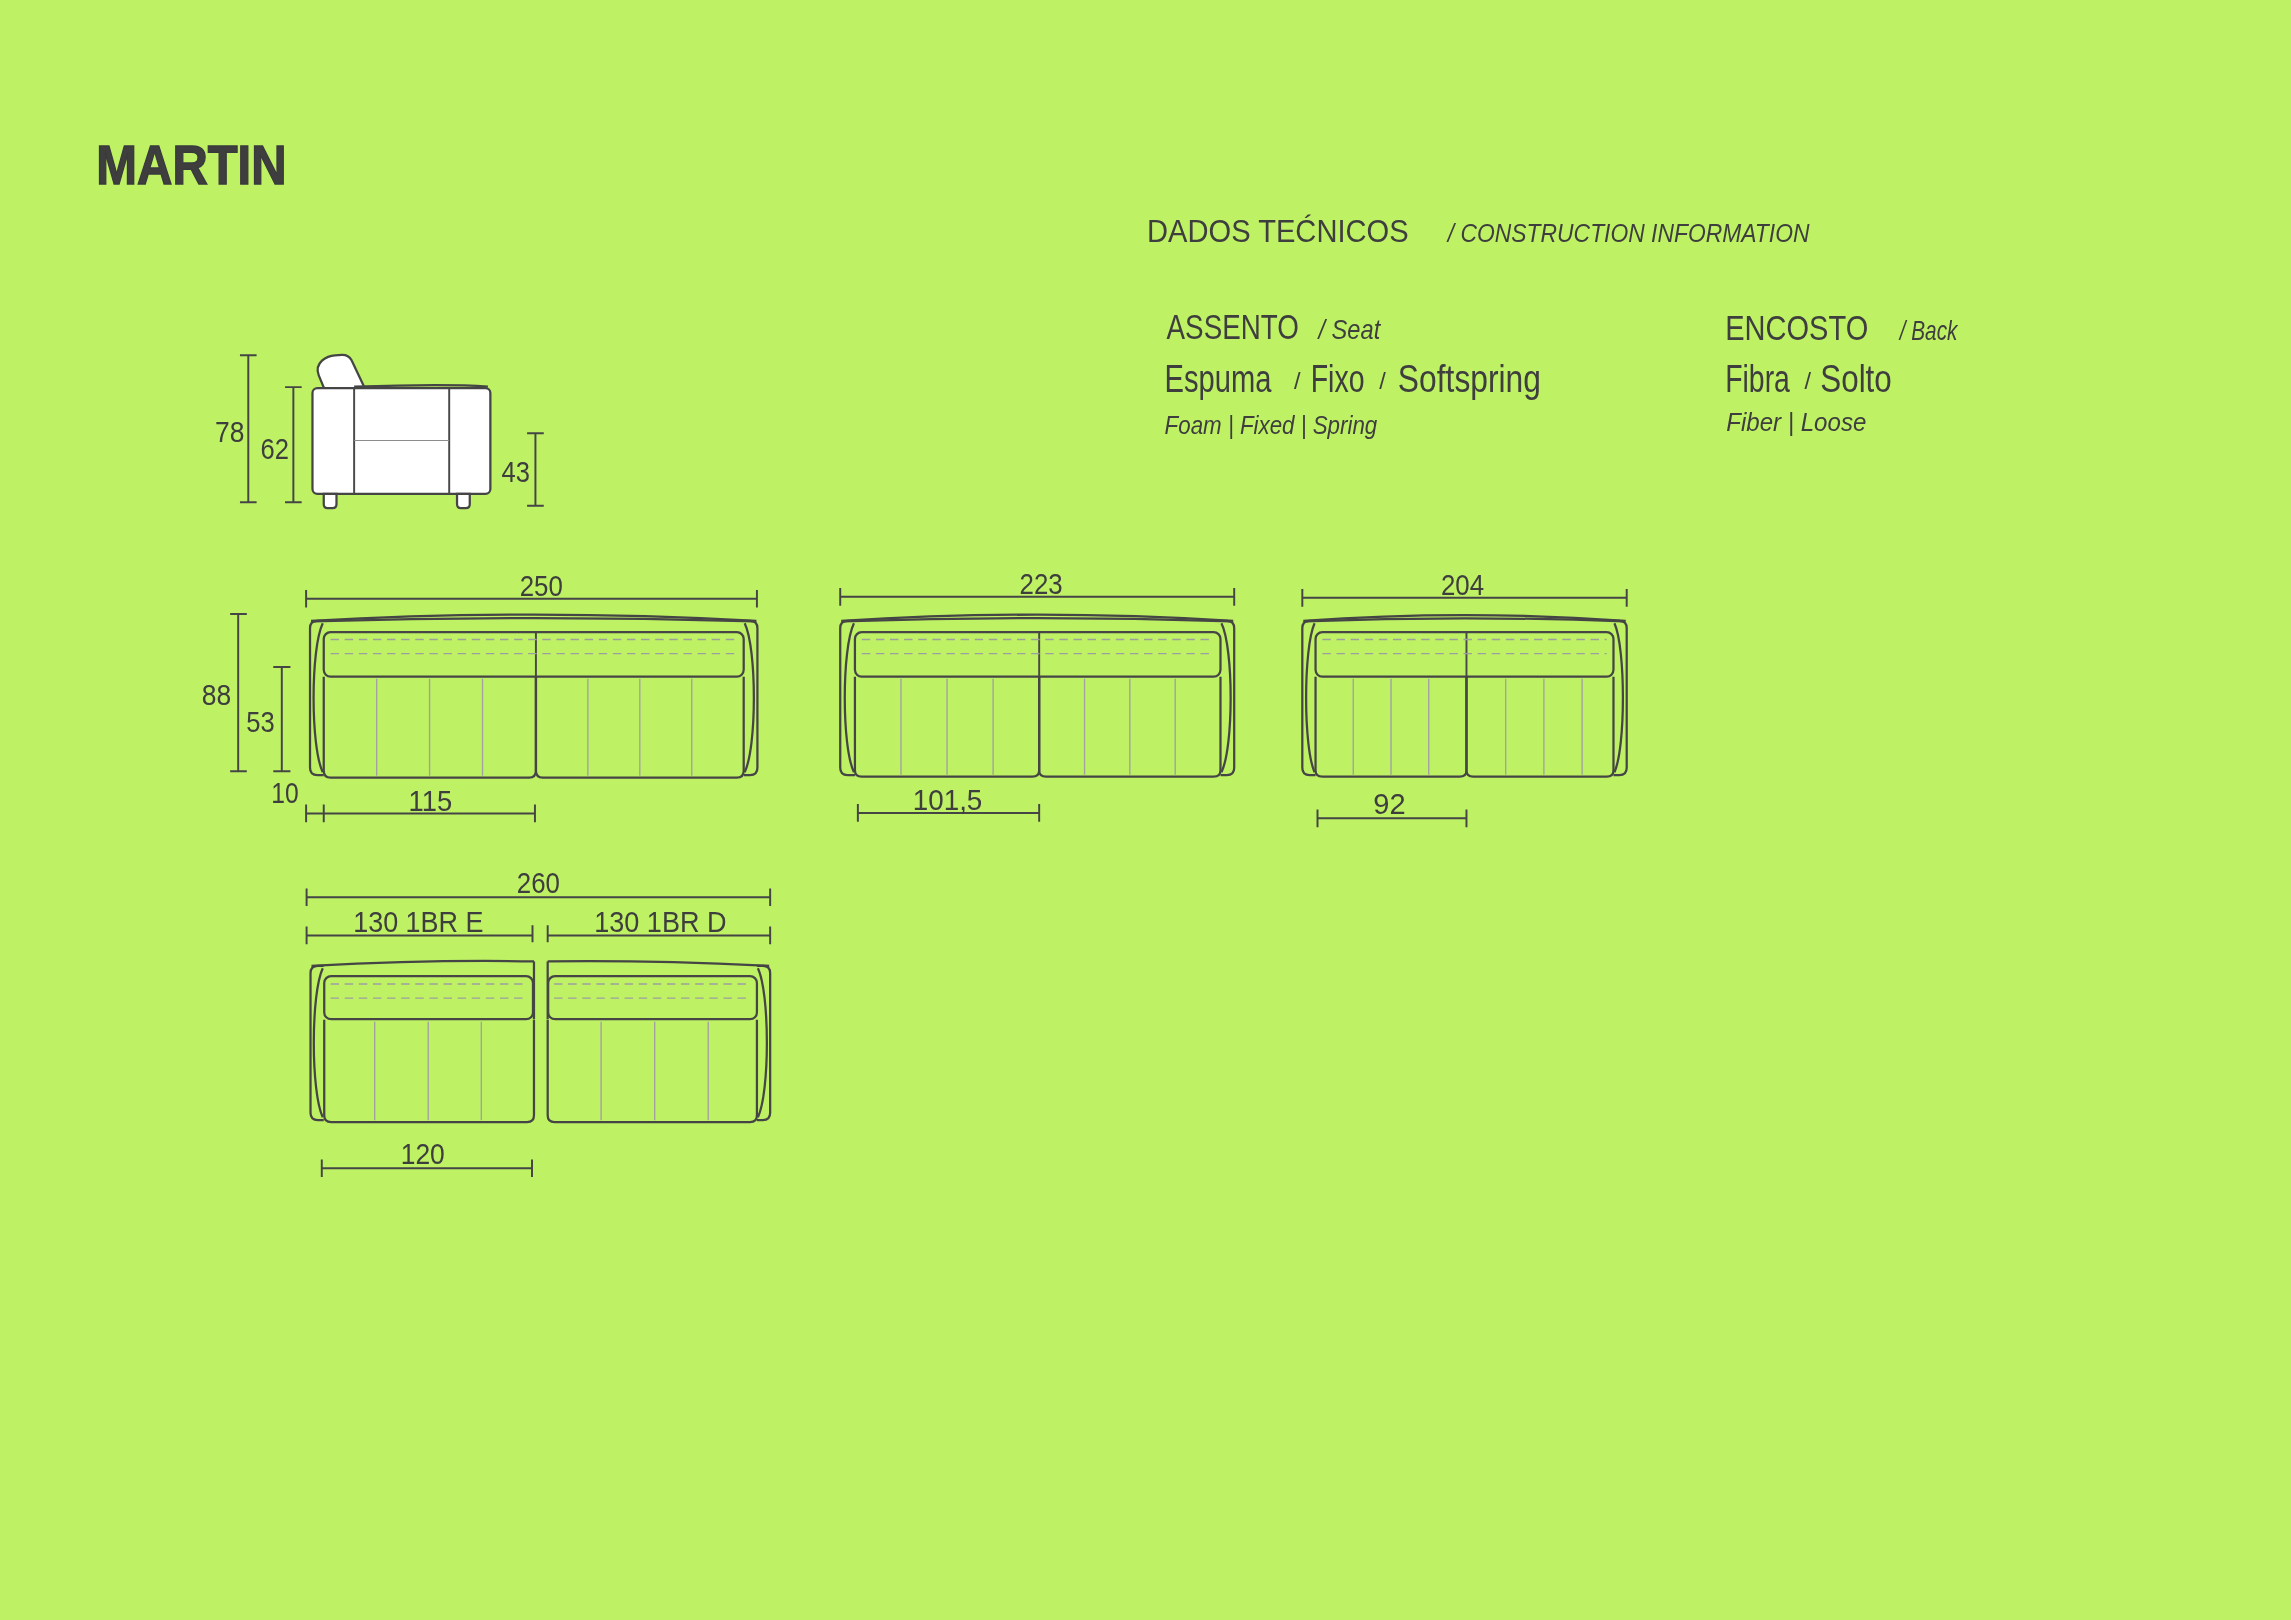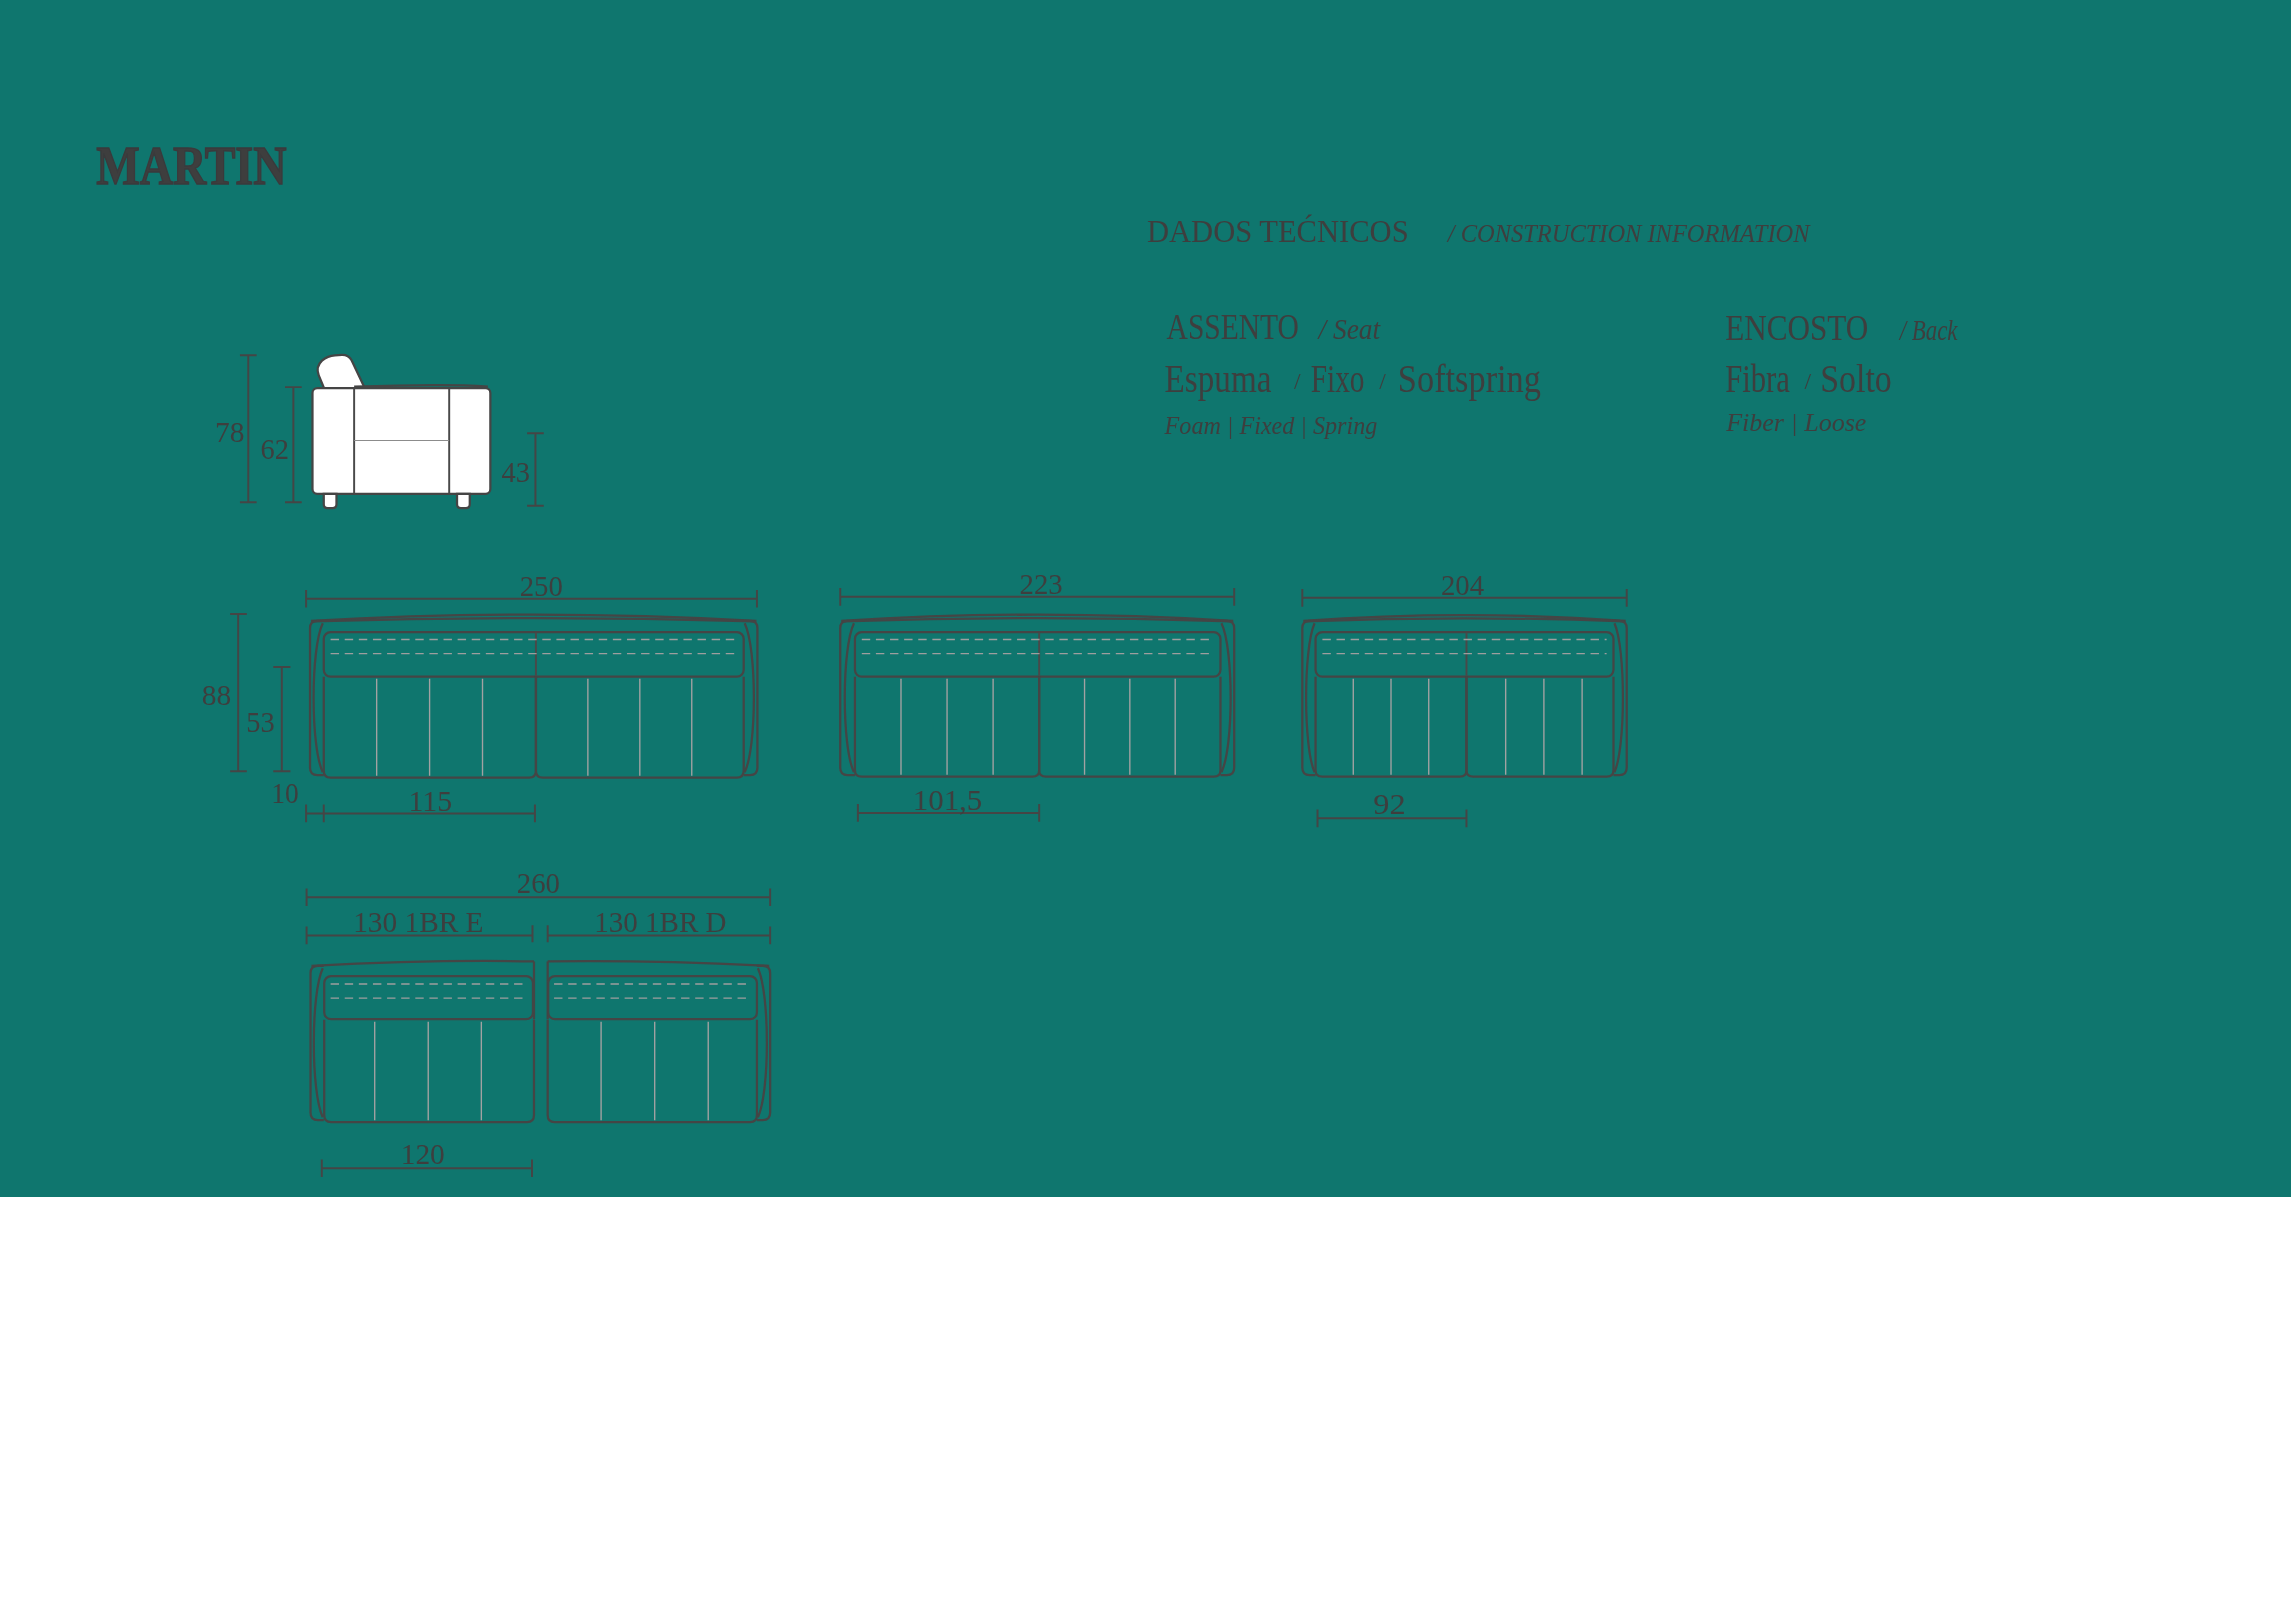--- a/index.html
+++ b/index.html
@@ -1,16 +1,16 @@
 <!DOCTYPE html>
 <html><head>
 <meta charset="utf-8">
 <style>
 html,body{margin:0;padding:0;background:#ffffff;}
-#page{position:relative;width:2292px;height:1197px;background:#0f766e;overflow:hidden;font-family:Liberation Serif, serif;}
+#page{position:relative;width:2292px;height:1620px;background:#bef264;overflow:hidden;font-family:Liberation Sans, sans-serif;}
 svg{position:absolute;left:0;top:0;}
 .ol{fill:none;stroke:#454545;stroke-width:2.3;}
 .olf{fill:#ffffff;stroke:#454545;stroke-width:2.3;}
 .mid{fill:none;stroke:#494949;stroke-width:2;}
 .dim{fill:none;stroke:#454545;stroke-width:2;}
 .thin{fill:none;stroke:#a2a2a2;stroke-width:1.4;}
 .dash{fill:none;stroke:#9e9e9e;stroke-width:1.4;stroke-dasharray:8.6 5.8;}
 text{fill:#3e3e3e;}
 </style>
 </head>

